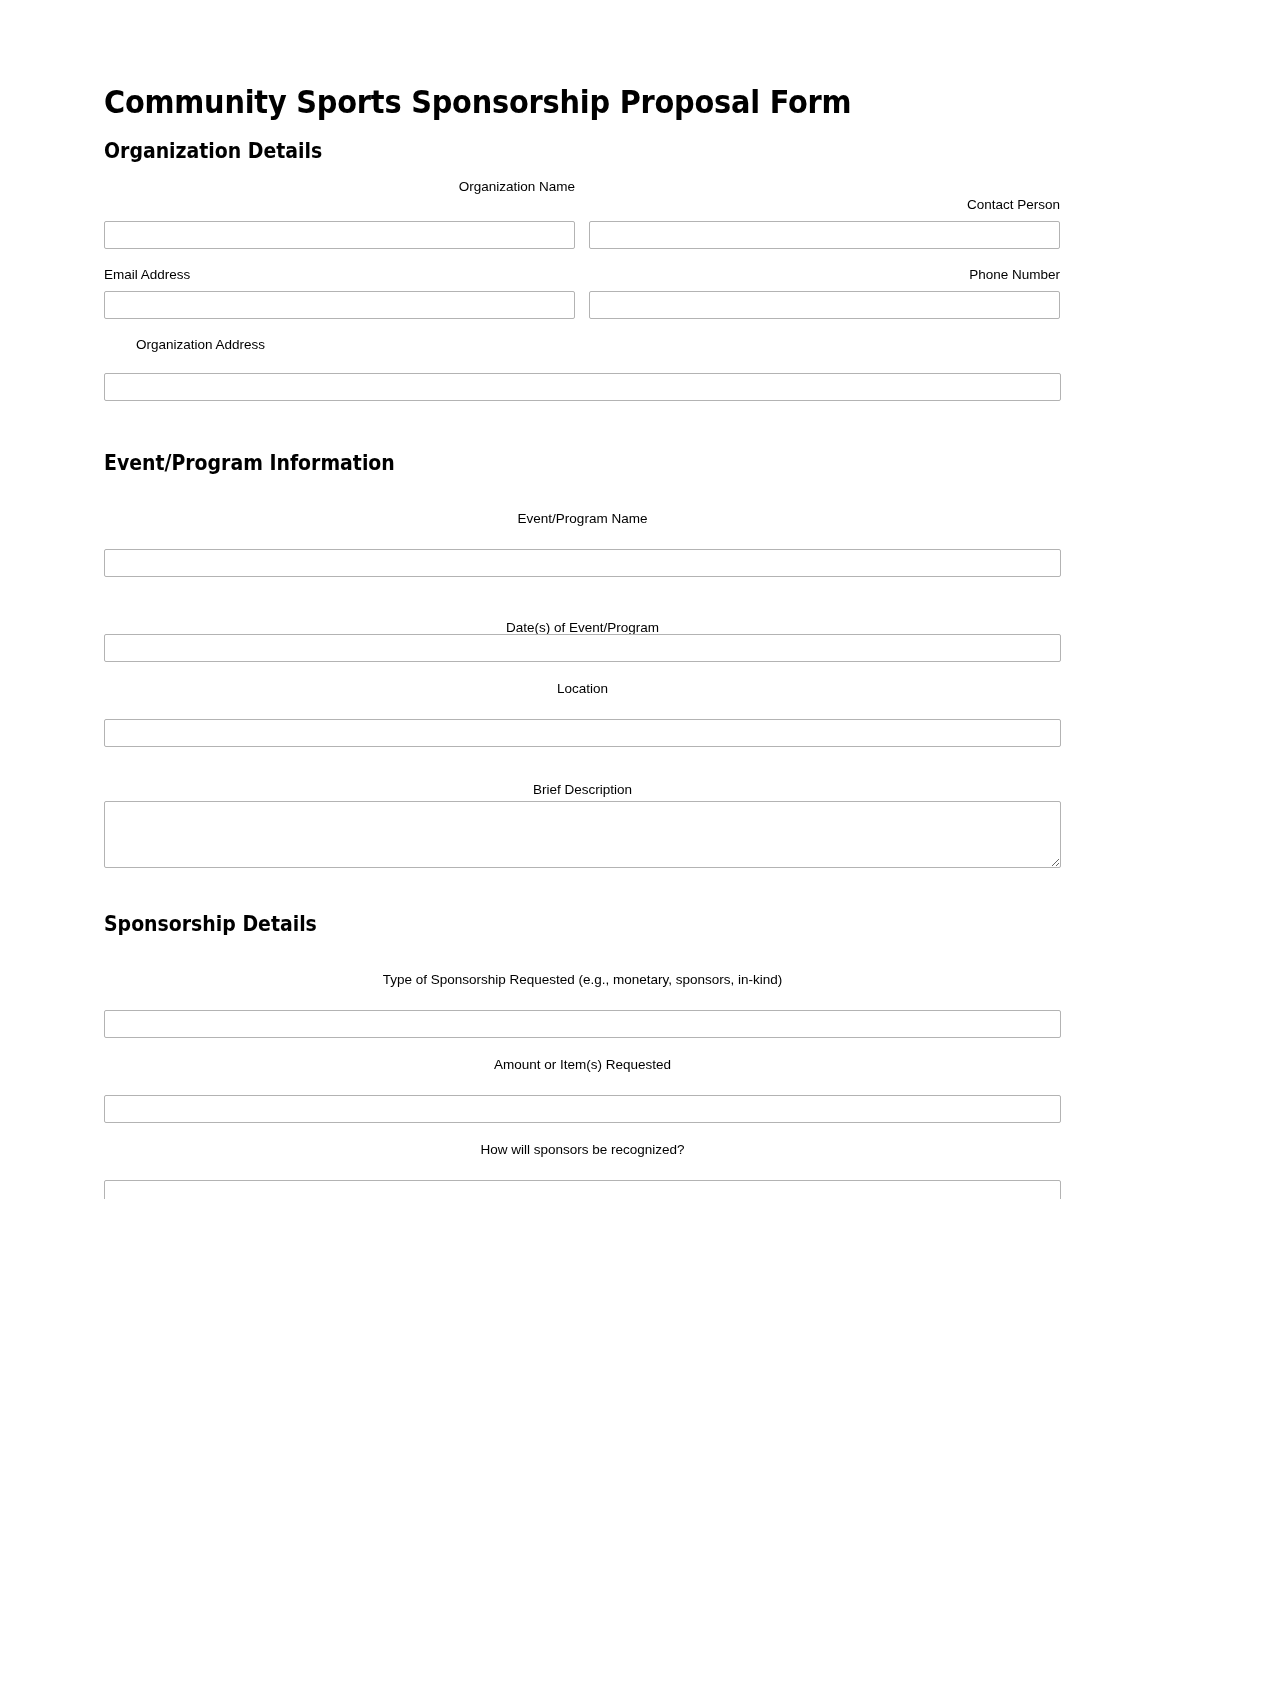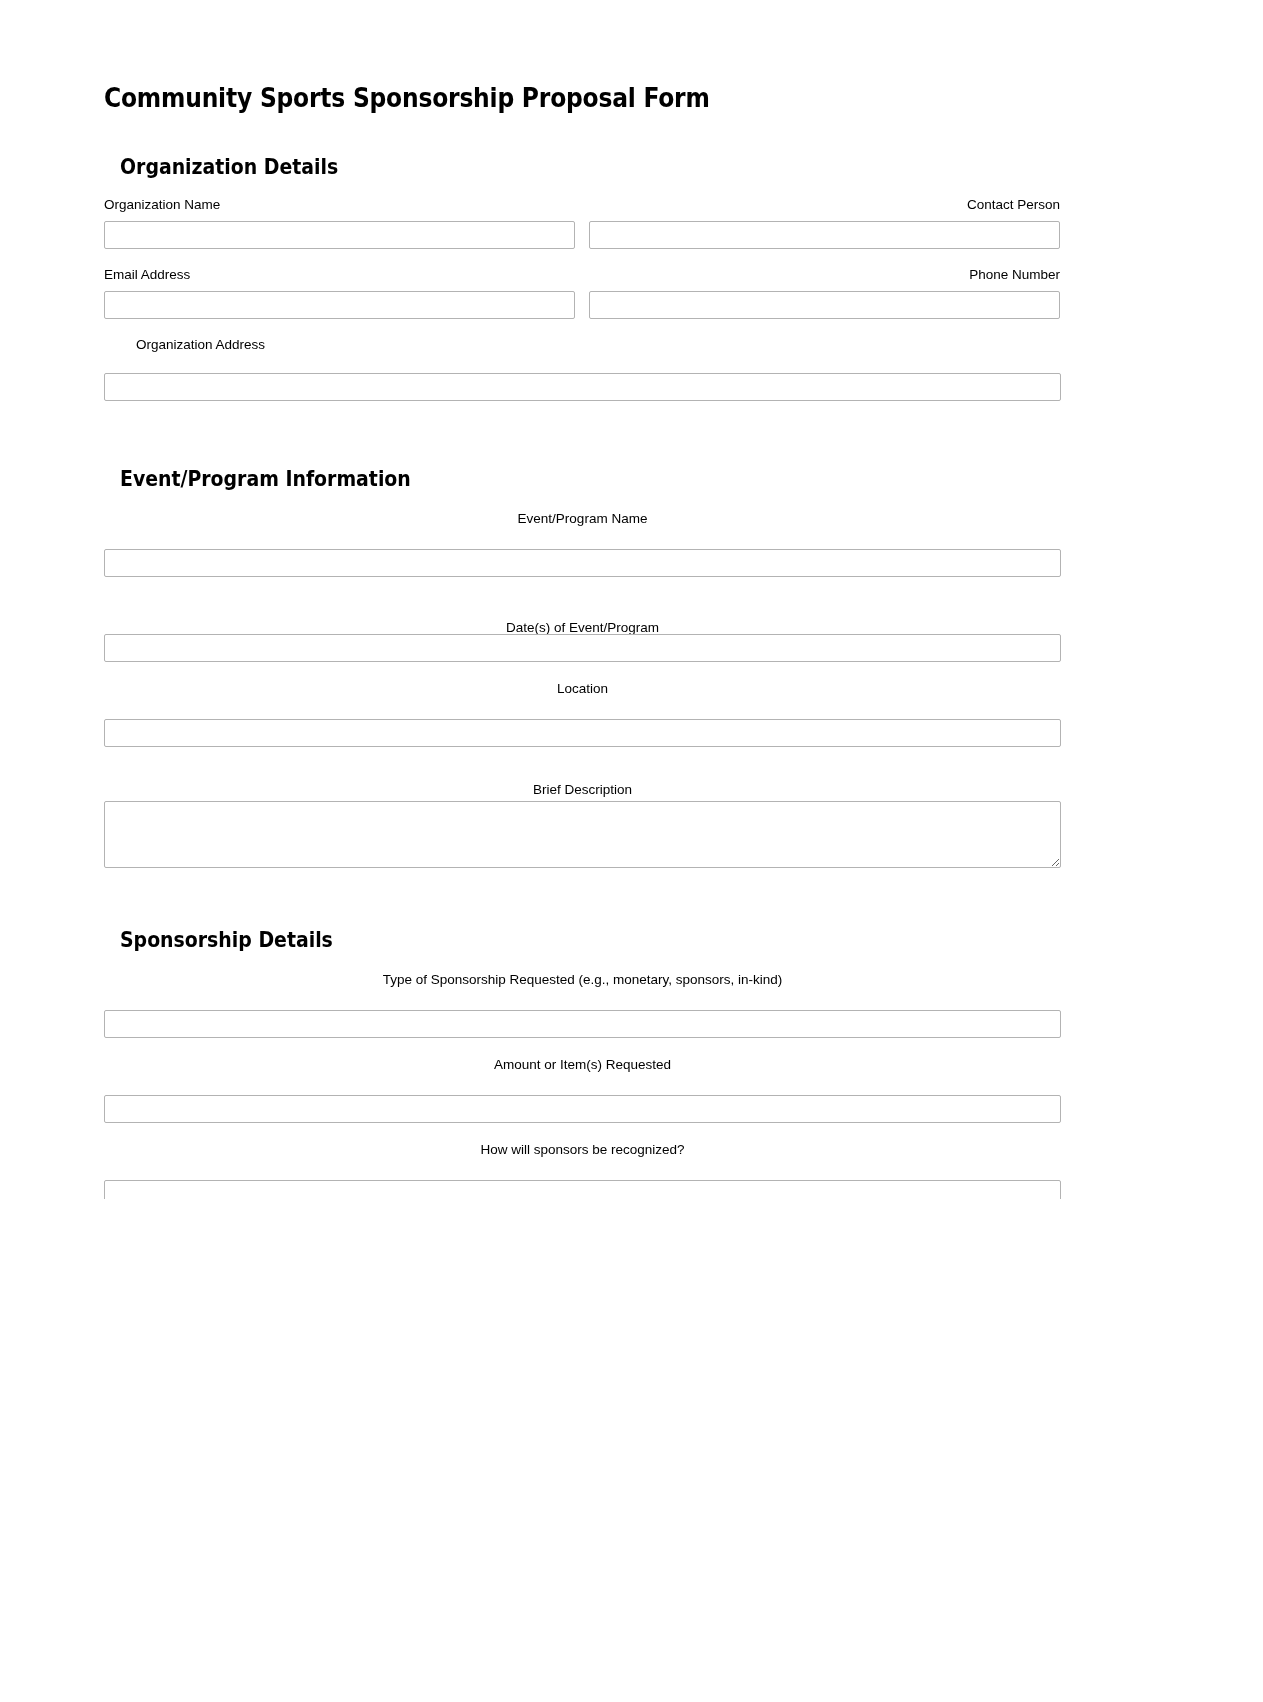--- a/index.html
+++ b/index.html
@@ -41,38 +41,38 @@
   .content {
     position: absolute;
     left: 104px;
     top: 0;
     width: 957px;
   }
 
   
   .form-title {
     font-family: "Liberation Sans Narrow", "DejaVu Sans Condensed", "Liberation Sans", sans-serif;
-    font-size: 26px;
+    font-size: 32px;
     font-weight: bold;
     line-height: 1.15;
     letter-spacing: -0.2px;
     margin: 0;
     padding: 0;
     position: absolute;
     left: 0;
     top: 84px;
     white-space: nowrap;
   }
 
   .section-heading {
     font-family: "Liberation Sans Narrow", "DejaVu Sans Condensed", "Liberation Sans", sans-serif;
     font-size: 21px;
     font-weight: bold;
     line-height: 1.15;
-    margin: 16px;
+    margin: 0;
     padding: 0;
     position: absolute;
     left: 0;
     white-space: nowrap;
   }
 
   #heading-organization { top: 139px; }
   #heading-event        { top: 451px; }
   #heading-sponsorship  { top: 912px; }
 
@@ -126,21 +126,21 @@
 <body>
 
 <div class="page">
   <div class="content-clip">
     <div class="content">
 
       <h1 class="form-title">Community Sports Sponsorship Proposal Form</h1>
 
       <h2 class="section-heading" id="heading-organization">Organization Details</h2>
 
-      <label class="field-label col-left" style="top:197px;">Organization Name</label>
+      <label class="field-label col-left" style="top:179px;text-align:right;">Organization Name</label>
       <input class="text-input col-left" style="top: 221px;" type="text" placeholder="">
 
       <label class="field-label col-right" style="top:197px;">Contact Person</label>
       <input class="text-input col-right" style="top: 221px;" type="text" placeholder="">
 
       <label class="field-label col-left" style="top:267px;">Email Address</label>
       <input class="text-input col-left" style="top: 291px;" type="text" placeholder="">
 
       <label class="field-label col-right" style="top:267px;">Phone Number</label>
       <input class="text-input col-right" style="top: 291px;" type="text" placeholder="">

